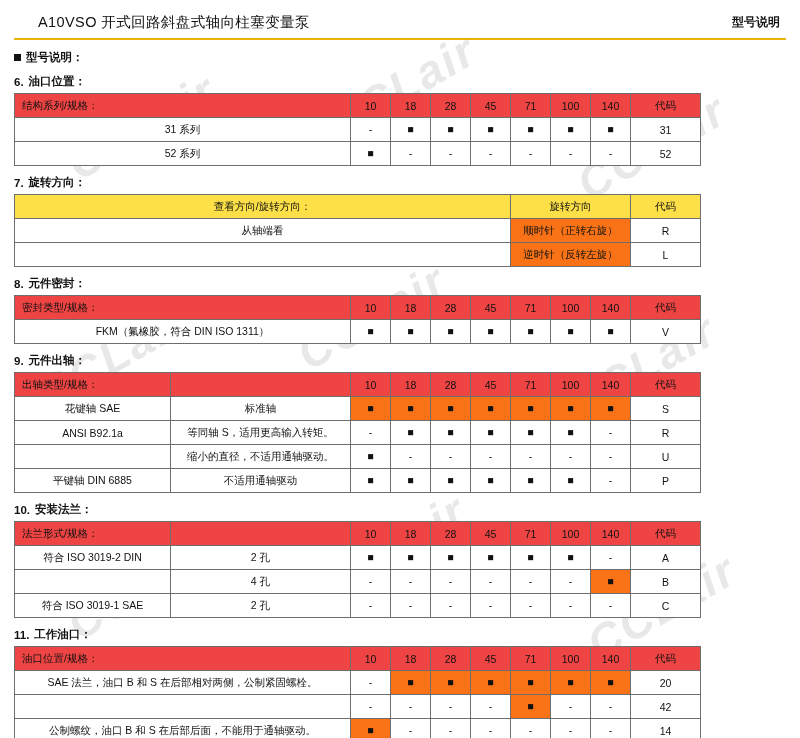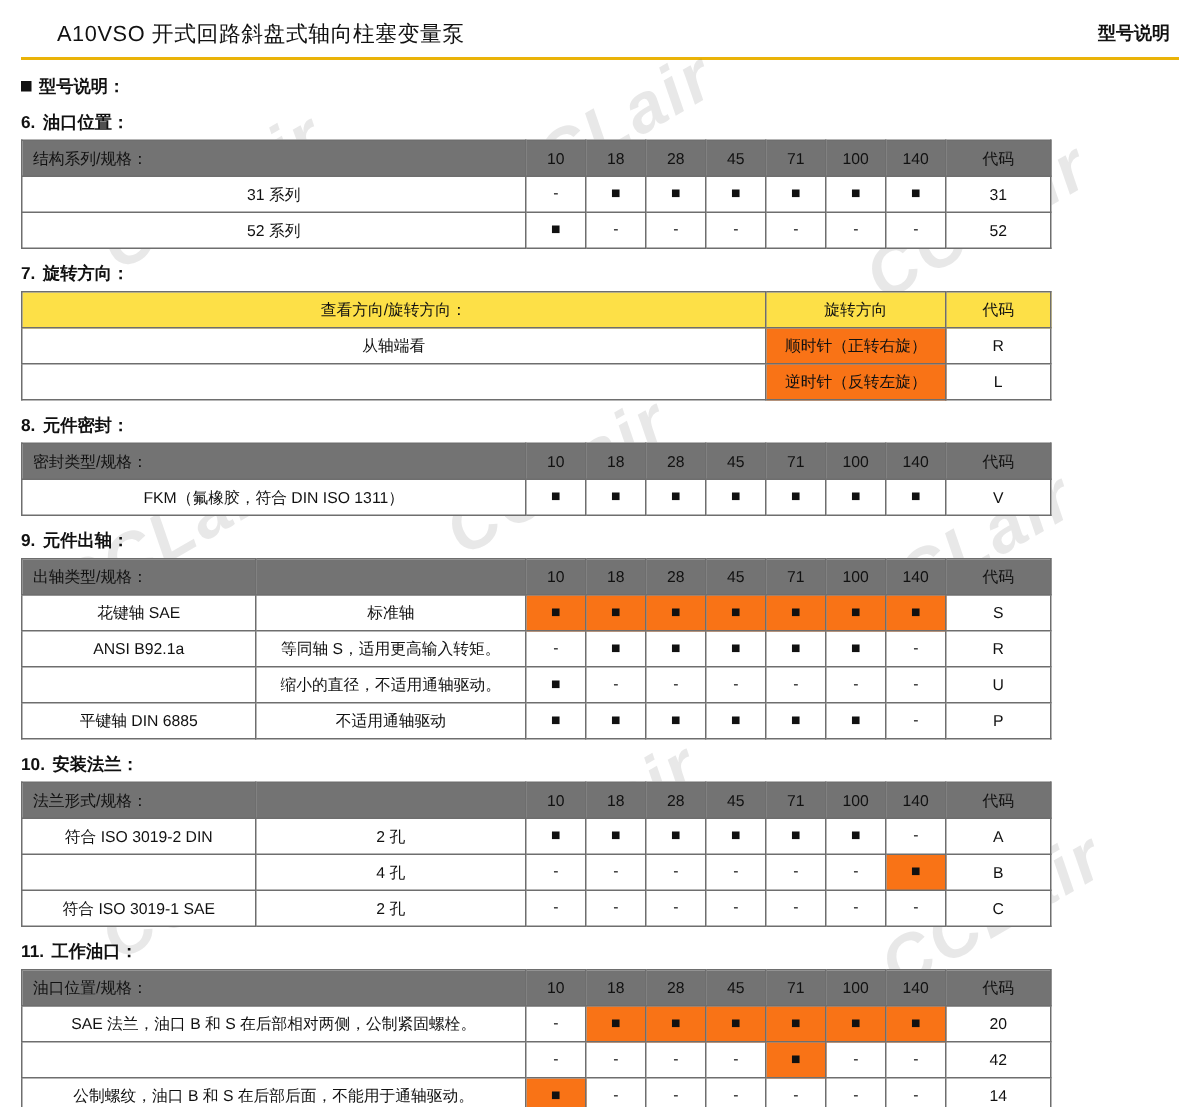--- a/index.html
+++ b/index.html
@@ -62,21 +62,21 @@
     background: #fff;
   }
   table.t td, table.t th {
     border: 1px solid #6e6e6e;
     height: 24px;
     text-align: center;
     font-size: 10.5px;
     font-weight: normal;
     padding: 1px 3px;
   }
-  .hdr td { background: #737373; font-weight: bold; }
+  .hdr td { background: #ef4444; font-weight: bold; }
   .hdr td.lbl { text-align: left; padding-left: 7px; }
   td.lbl { text-align: left; padding-left: 7px; }
   td.sub { text-align: left; padding-left: 7px; }
   td.green { background: #f97316; }
   .rot-hdr td { background: #fde047; font-weight: bold; }
   .mark { font-size: 8px; line-height: 1; }
 
   
   .wm {
     position: absolute;

